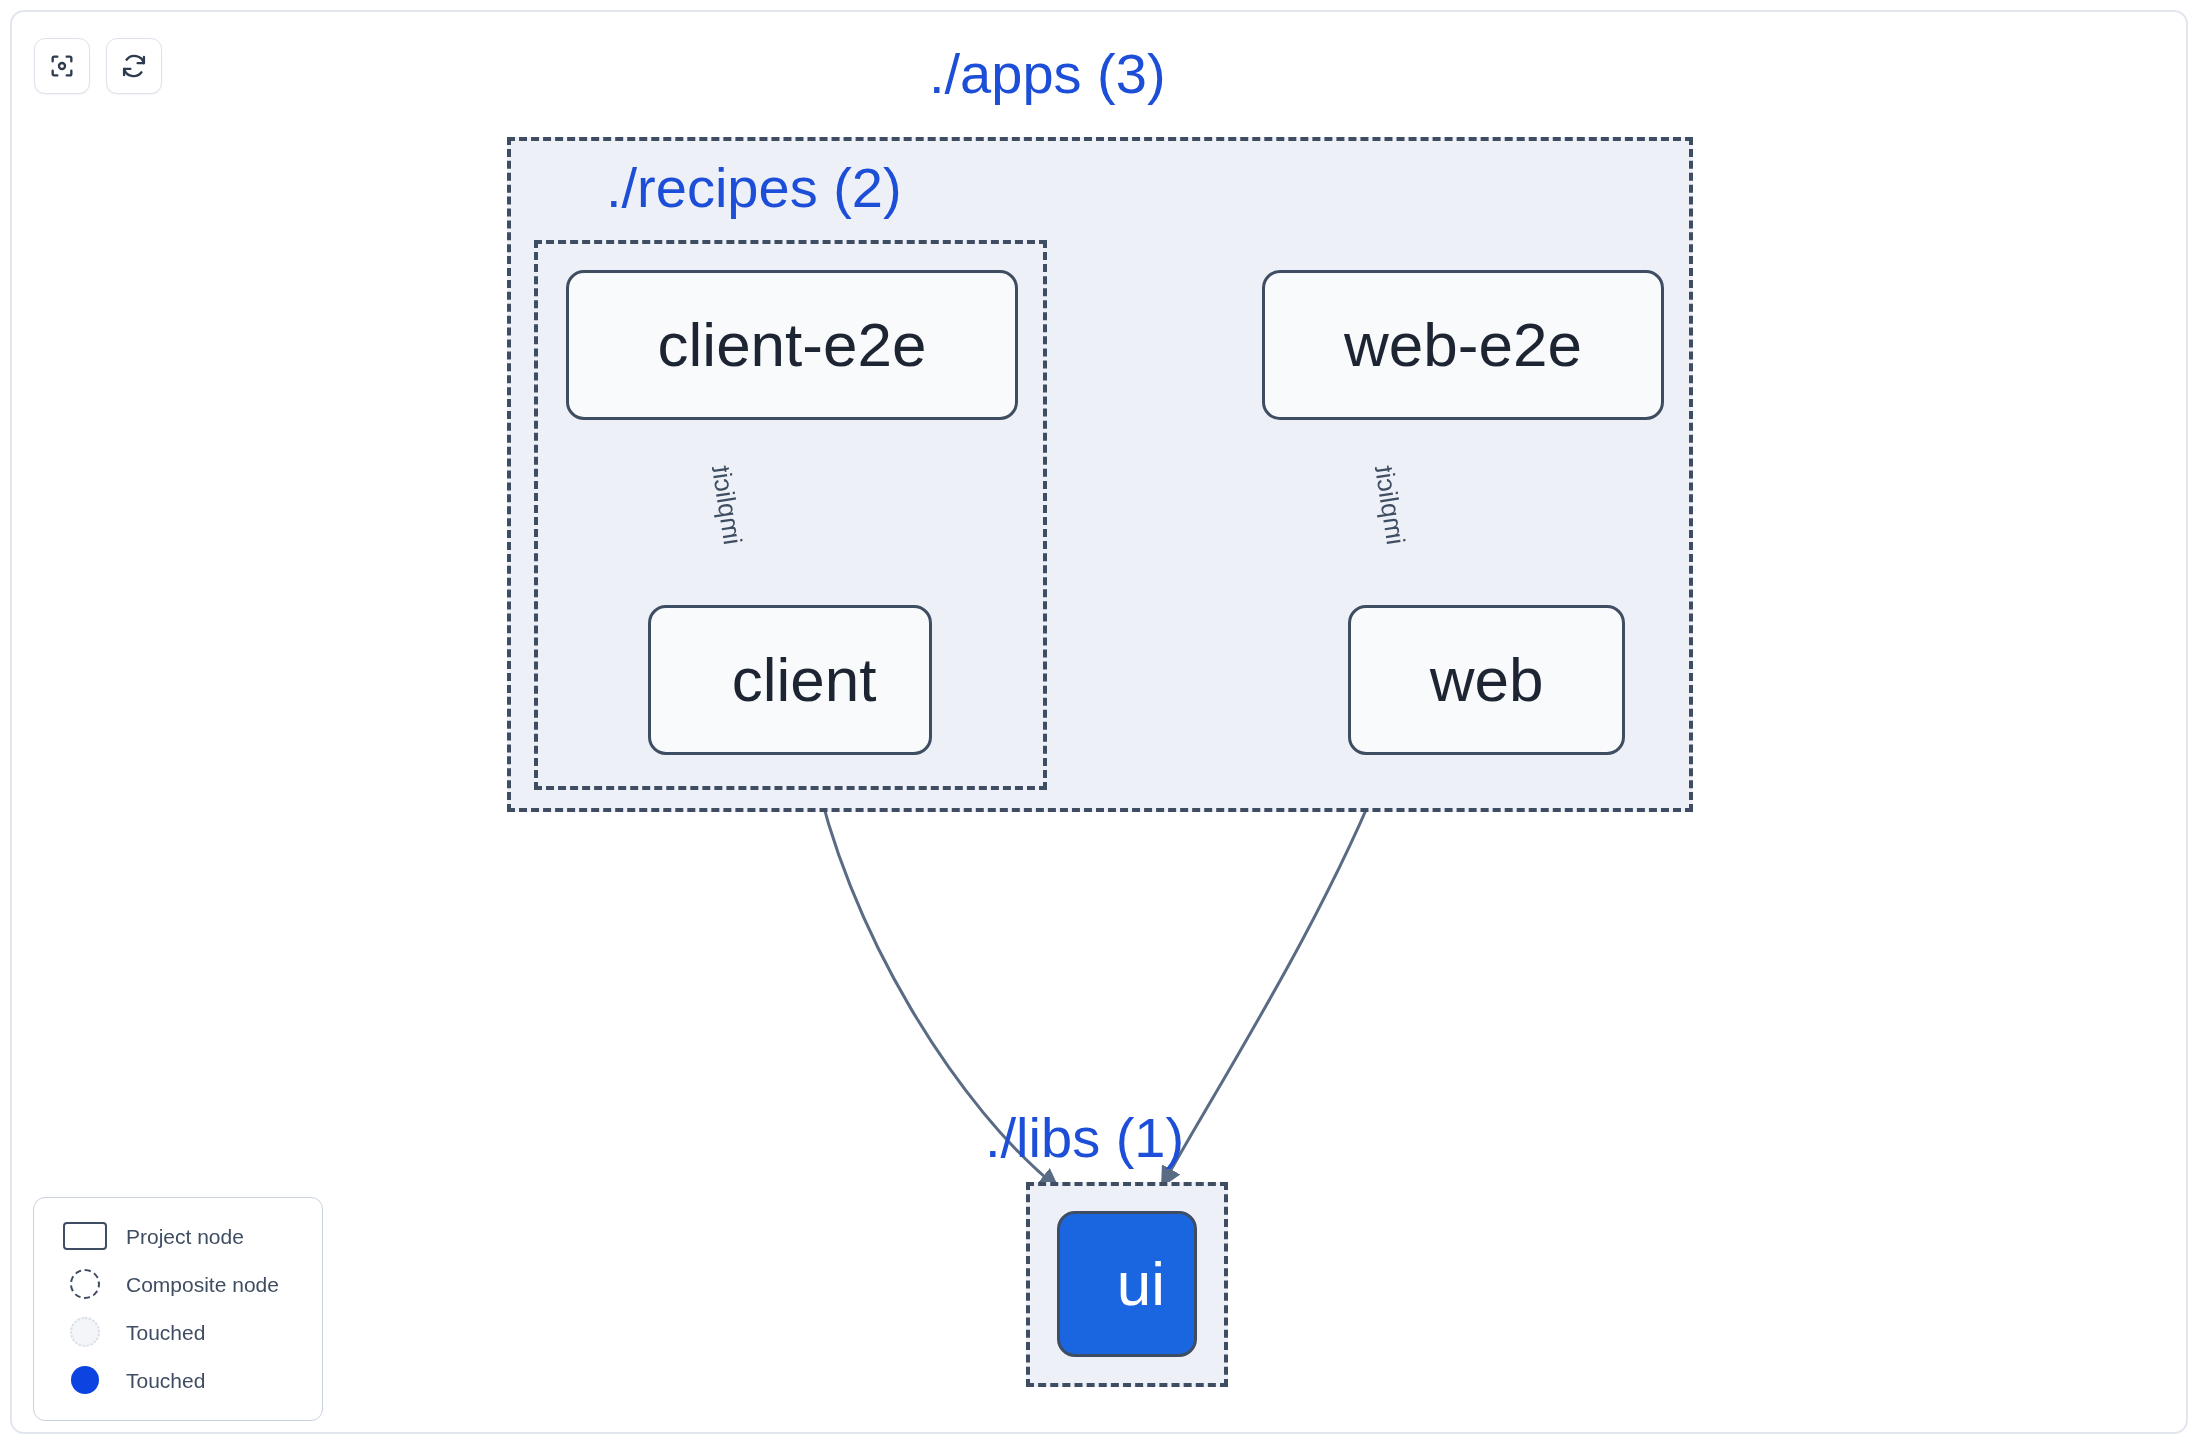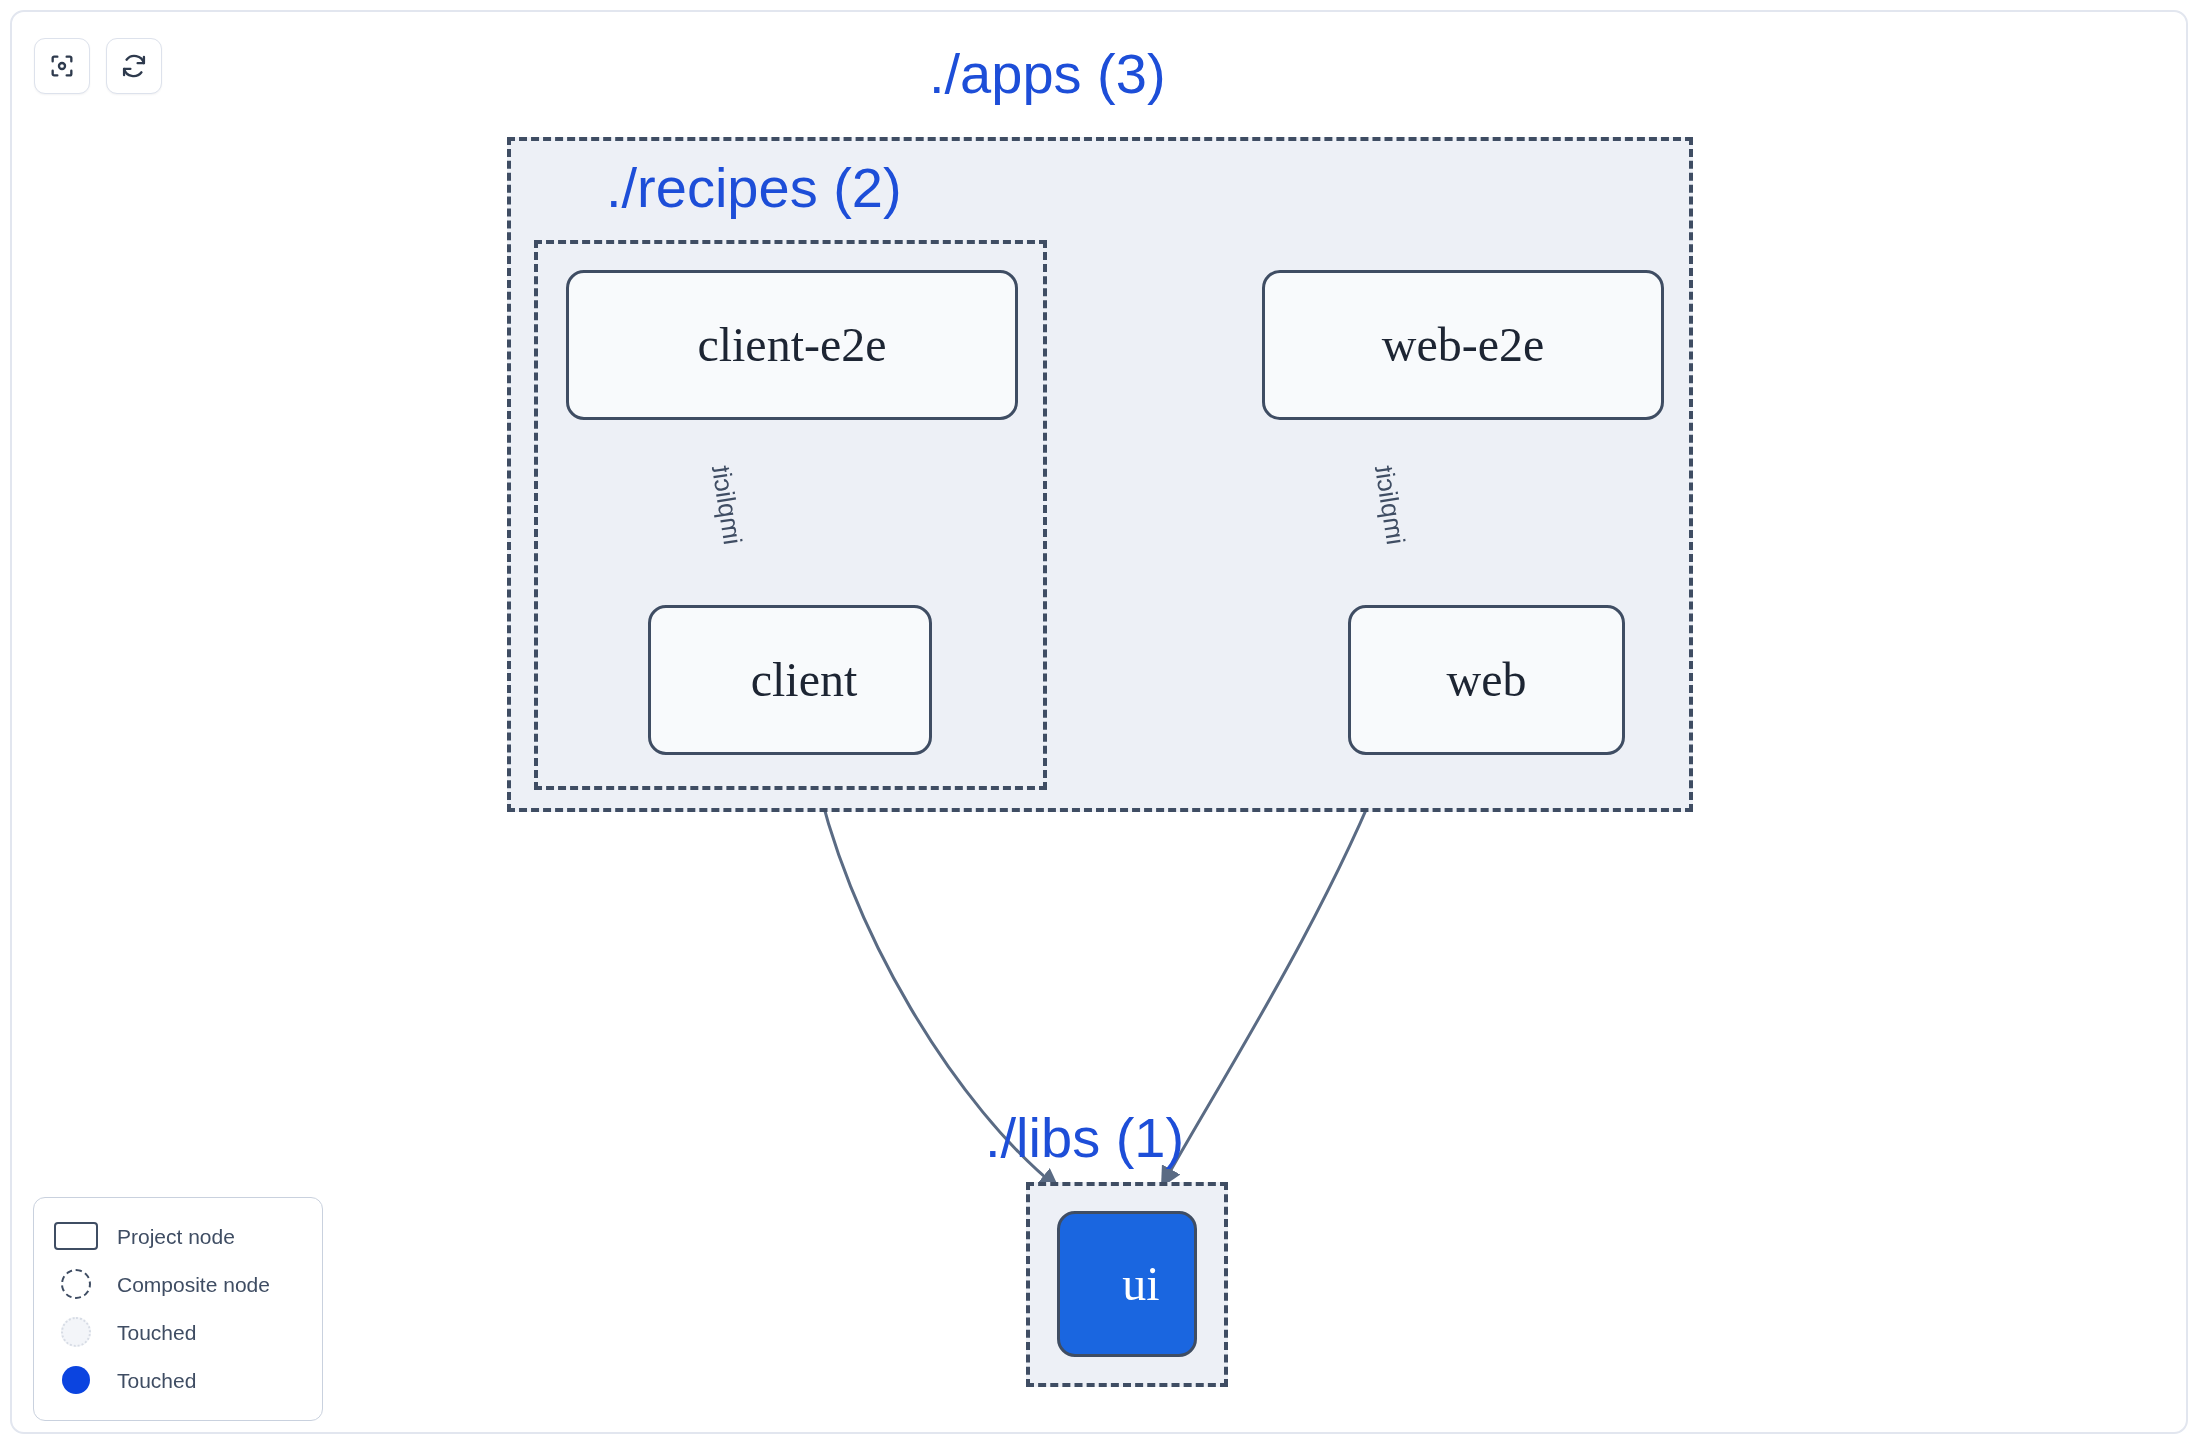--- a/index.html
+++ b/index.html
@@ -89,41 +89,40 @@
     box-sizing: border-box;
     background: #f8fafc;
     border: 3px solid #3f4d63;
     border-radius: 18px;
     display: flex;
     align-items: center;
     justify-content: center;
     z-index: 14;
     cursor: pointer;
     color: #1d2533;
-    font-size: 48px;
+    font-size: 62px;
     line-height: 1;
     white-space: nowrap;
-    font-family: Liberation Serif, serif;
   }
   .node.touched {
     background: #1a66e0;
     color: #ffffff;
     border-color: #3f4d63;
   }
 
   
   #legend {
     position: absolute;
     left: 33px;
     top: 1197px;
     width: 290px;
     border: 1.5px solid #c9d1de;
     border-radius: 12px;
     background: #ffffff;
-    padding: 14px 18px 16px 19px;
+    padding: 14px 18px 16px 28px;
     box-sizing: border-box;
     z-index: 30;
   }
   .legend-row {
     display: flex;
     align-items: center;
     height: 48px;
   }
   .legend-swatch {
     width: 46px;

